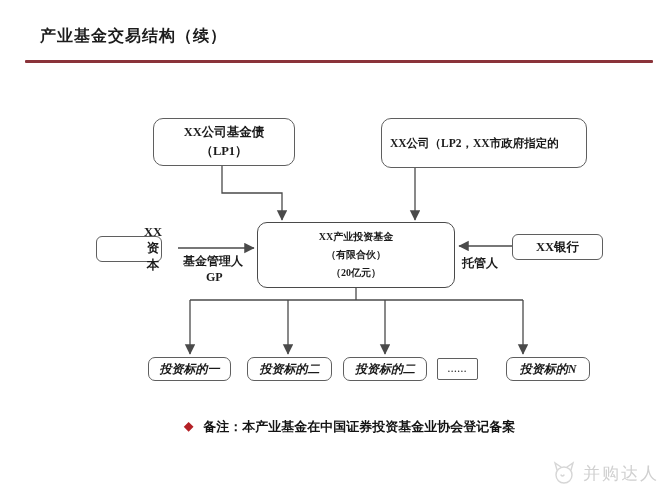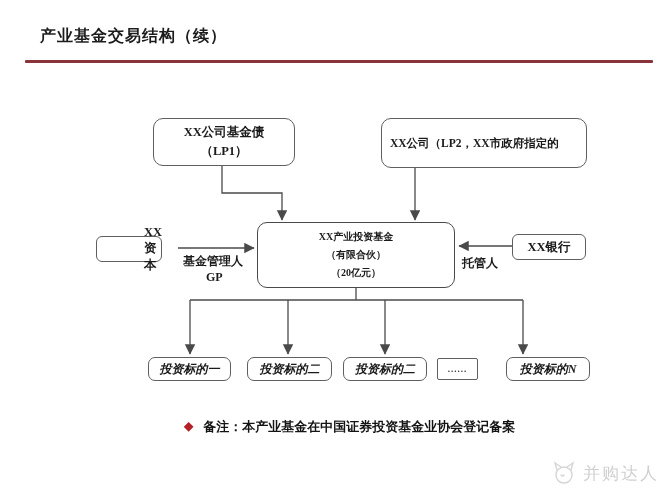--- a/index.html
+++ b/index.html
@@ -12,30 +12,30 @@
     color:#1c1c1c;font-family:"Liberation Sans",sans-serif;letter-spacing:1px;
   }
   .title-rule{
     position:absolute;left:25px;top:60px;width:628px;height:3px;
     background:#8a333a;border-radius:1px;
   }
   .node{
     position:absolute;border:1.4px solid #5f5f5f;border-radius:10px;
     background:#ffffff;color:#1a1a1a;font-weight:bold;
     display:flex;flex-direction:column;justify-content:center;align-items:center;
-    box-sizing:border-box;
+    box-sizing:border-box;text-align:center;
   }
   .node .ln{display:block;}
   .n-lp1{left:153px;top:118px;width:142px;height:48px;font-size:12.5px;line-height:19px;}
   .n-lp2{left:381px;top:118px;width:206px;height:50px;font-size:11.5px;line-height:19px;
          align-items:flex-start;padding:16px 8px;text-align:left;}
   .n-fund{left:257px;top:222px;width:198px;height:66px;font-size:10px;line-height:18px;
           border-width:1.6px;border-color:#4a4a4a;}
   .n-capital{left:96px;top:236px;width:66px;height:26px;font-size:12.5px;border-radius:6px;padding-left:48px;}
-  .n-bank{left:512px;top:234px;width:74px;height:26px;font-size:12.5px;border-radius:6px;}
+  .n-bank{left:512px;top:234px;width:91px;height:26px;font-size:12.5px;border-radius:6px;}
   .n-target{height:24px;top:357px;font-size:12px;border-radius:7px;font-style:italic;}
   .n-t1{left:148px;width:83px;}
   .n-t2{left:247px;width:85px;}
   .n-t3{left:343px;width:84px;}
   .n-ell{left:437px;top:358px;width:41px;height:22px;border-radius:2px;
          font-size:9px;letter-spacing:1px;color:#333;}
   .n-tn{left:506px;width:84px;}
   .edge-label{
     position:absolute;font-size:12px;font-weight:bold;color:#1a1a1a;white-space:nowrap;
   }

